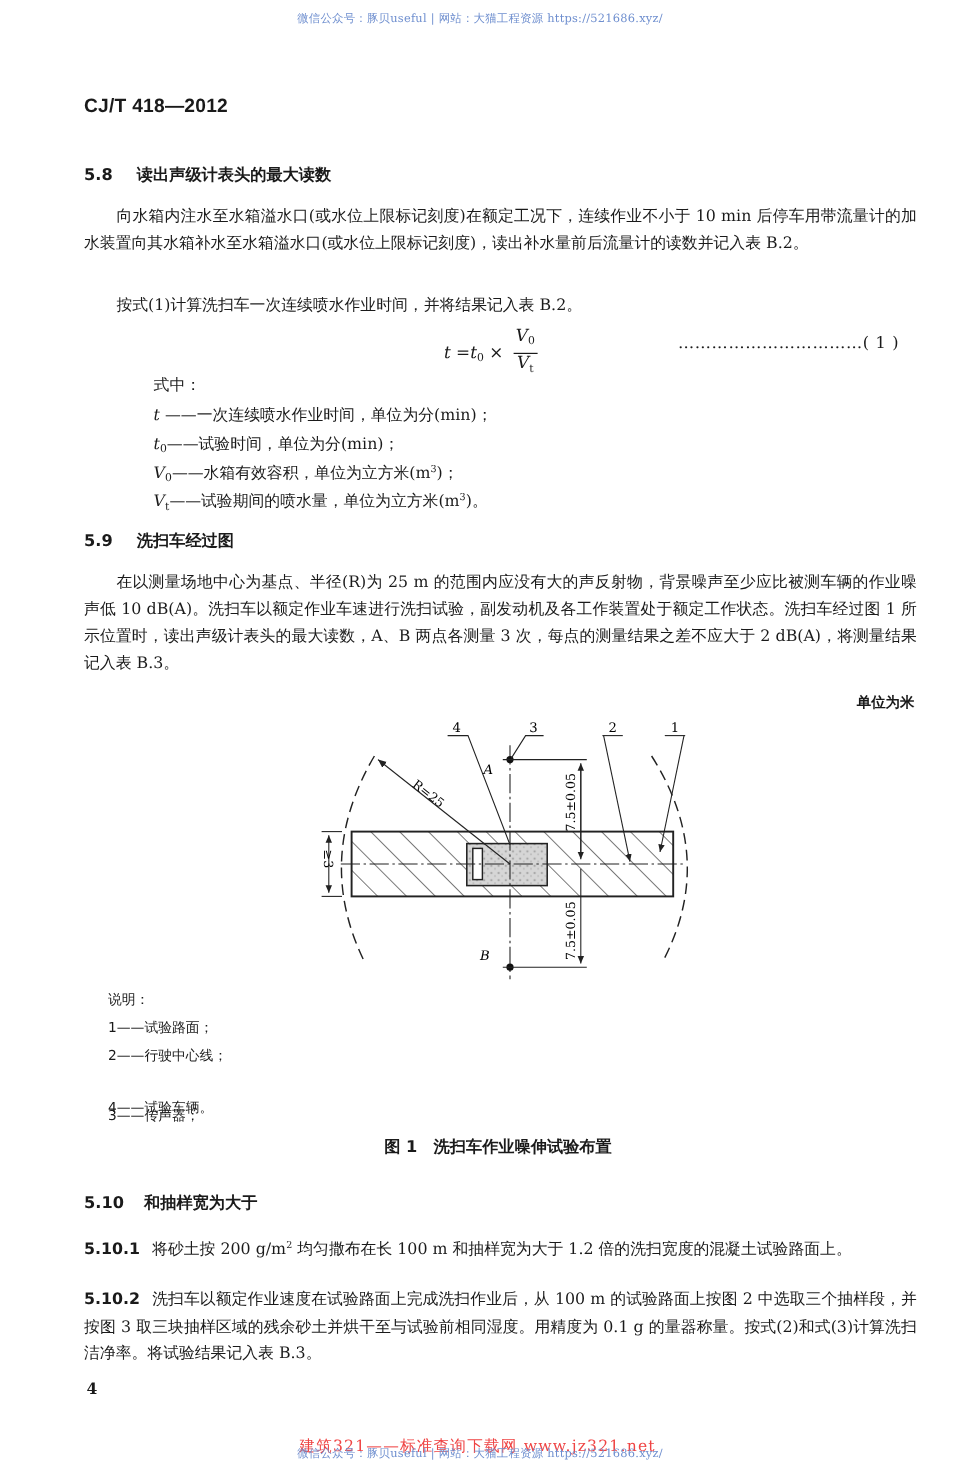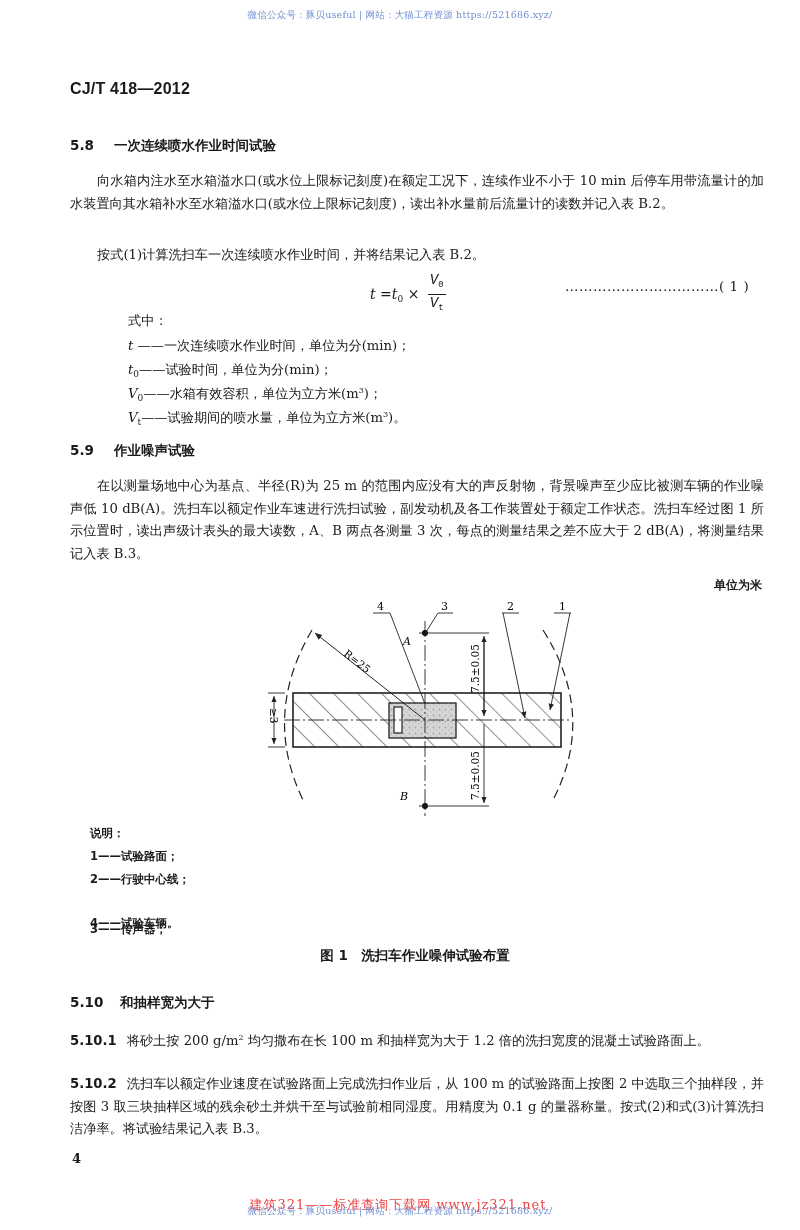--- a/index.html
+++ b/index.html
@@ -34,42 +34,42 @@
     text-align: justify; text-justify: inter-character;
   }
   .indent { text-indent: 27px; }
   .line { font-size: 13.2px; white-space: nowrap; margin-left: 40px; }
   .it { font-style: italic; }
   .sub { font-size: 9px; vertical-align: -3px; font-style: normal; }
   .sup { font-size: 8px; vertical-align: 5px; }
   .formula {
     left: 370px; top: 272px; font-size: 14px; white-space: nowrap;
   }
-  .frac { display: inline-block; vertical-align: middle; text-align: center; margin-left: 4px; font-family: Liberation Mono, monospace; }
+  .frac { display: inline-block; vertical-align: middle; text-align: center; margin-left: 4px; }
   .frac .top { display: block; border-bottom: 1px solid #1a1a1a; padding: 0 2px; line-height: 17px; }
   .frac .bot { display: block; line-height: 17px; }
   .eqno { left: 565px; top: 278px; font-size: 13.5px; white-space: nowrap; letter-spacing: 0.5px; }
-  .legend { font-family: "DejaVu Sans", sans-serif; font-size: 11.5px; font-weight: bold; }
+  .legend { font-family: "DejaVu Sans", sans-serif; font-size: 11.5px; font-weight: normal; }
   .caption {
     left: 0; width: 830px; text-align: center; top: 947px;
     font-family: "DejaVu Sans", sans-serif; font-weight: bold; font-size: 13.5px;
   }
   .unit { right: 38px; top: 577px; font-size: 12px; font-family: "DejaVu Sans", sans-serif; font-weight: bold; }
   .pageno { left: 72px; top: 1151px; font-size: 13px; font-weight: bold; }
   svg text { font-family: "DejaVu Serif", serif; }
 </style>
 </head>
 <body>
 
 <div class="watermark" style="top:9px;">微信公众号：豚贝useful | 网站：大猫工程资源 https://521686.xyz/</div>
 
 <div class="abs std-code">CJ/T 418—2012</div>
 
 <div class="abs heading" style="left:70px; top:137px;">
-  <span class="num" style="width:44px;">5.8</span><span>一次连续喷水作业时间试验</span>
+  <span class="num" style="width:44px;">5.8</span><span>读出声级计表头的最大读数</span>
 </div>
 
 <div class="abs para indent" style="left:70px; top:170px;">向水箱内注水至水箱溢水口(或水位上限标记刻度)在额定工况下，连续作业不小于 10 min 后停车用带流量计的加水装置向其水箱补水至水箱溢水口(或水位上限标记刻度)，读出补水量前后流量计的读数并记入表 B.2。</div>
 <div class="abs para indent" style="left:70px; top:244px;">按式(1)计算洗扫车一次连续喷水作业时间，并将结果记入表 B.2。</div>
 
 <div class="abs formula">
   <span class="it">t</span>
   <span>=</span><span class="it">t</span><span class="sub">0</span>
   <span>×</span>
   <span class="frac">
@@ -90,21 +90,21 @@
   <span class="it">t</span><span class="sub">0</span><span>——试验时间，单位为分(min)；</span>
 </div>
 <div class="abs line" style="left:88px; top:385px;">
   <span class="it">V</span><span class="sub">0</span><span>——水箱有效容积，单位为立方米(m</span><span class="sup">3</span><span>)；</span>
 </div>
 <div class="abs line" style="left:88px; top:409px;">
   <span class="it">V</span><span class="sub it">t</span><span>——试验期间的喷水量，单位为立方米(m</span><span class="sup">3</span><span>)。</span>
 </div>
 
 <div class="abs heading" style="left:70px; top:442px;">
-  <span class="num" style="width:44px;">5.9</span><span>作业噪声试验</span>
+  <span class="num" style="width:44px;">5.9</span><span>洗扫车经过图</span>
 </div>
 <div class="abs para indent" style="left:70px; top:475px;">在以测量场地中心为基点、半径(R)为 25 m 的范围内应没有大的声反射物，背景噪声至少应比被测车辆的作业噪声低 10 dB(A)。洗扫车以额定作业车速进行洗扫试验，副发动机及各工作装置处于额定工作状态。洗扫车经过图 1 所示位置时，读出声级计表头的最大读数，A、B 两点各测量 3 次，每点的测量结果之差不应大于 2 dB(A)，将测量结果记入表 B.3。</div>
 <div class="abs unit">单位为米</div>
 
 <svg class="abs" style="left:0; top:0;" width="800" height="1230">
   <defs>
     <pattern id="hatch" patternUnits="userSpaceOnUse" width="17" height="17" patternTransform="rotate(-45)">
       <line x1="0" y1="0" x2="0" y2="17" stroke="#222" stroke-width="1"></line>
     </pattern>
     <pattern id="speckle" patternUnits="userSpaceOnUse" width="6" height="6">

